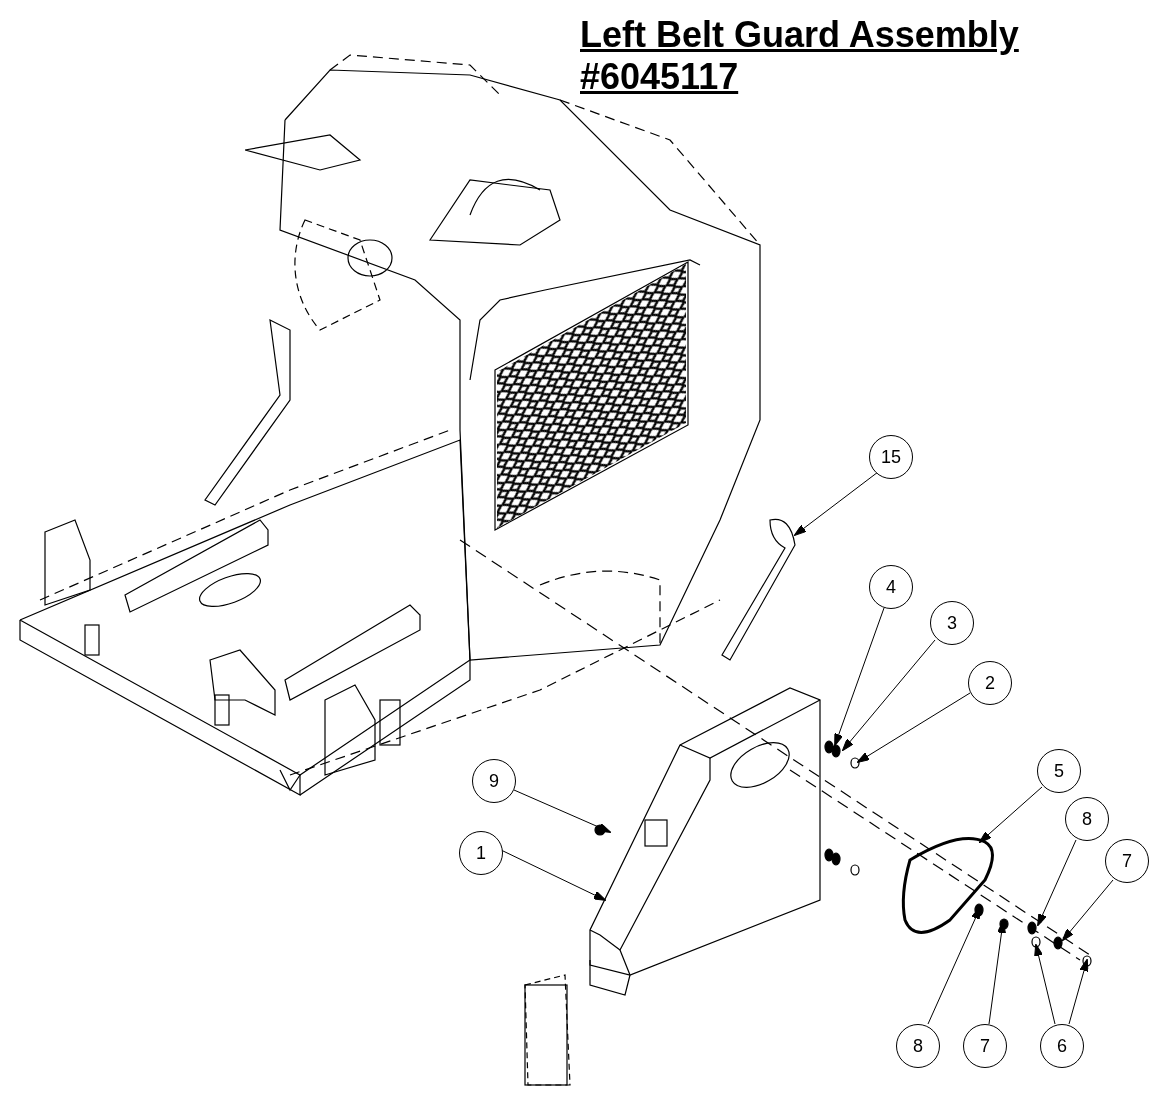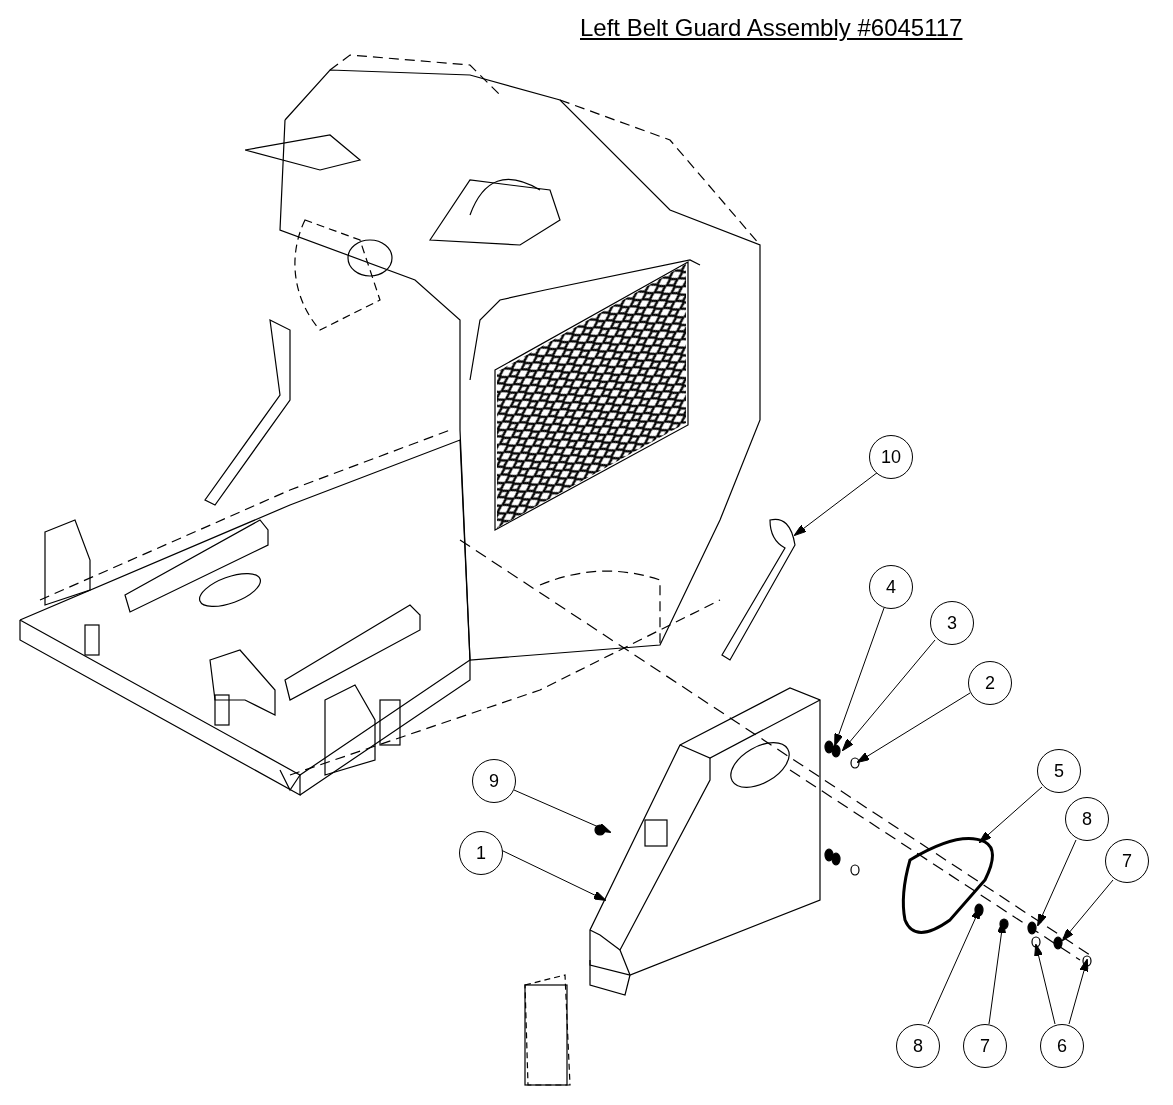--- a/index.html
+++ b/index.html
@@ -1,17 +1,17 @@
 <!DOCTYPE html>
 <html><head>
 <meta charset="utf-8">
 <style>
   html, body { margin:0; padding:0; background:#ffffff; }
   body { width:1173px; height:1105px; position:relative; overflow:hidden; font-family:"Liberation Sans", sans-serif; }
-  .title { position:absolute; left:580px; top:14px; font-size:24px; font-weight:normal; text-decoration:underline; color:#000; letter-spacing:0px; }
+  .title { position:absolute; left:580px; top:14px; font-size:36px; font-weight:bold; text-decoration:underline; color:#000; letter-spacing:0px; }
   svg.drawing { position:absolute; left:0; top:0; }
   .callout { position:absolute; width:44px; height:44px; border:1.3px solid #000; border-radius:50%; background:#fff; display:flex; align-items:center; justify-content:center; font-size:18px; color:#000; box-sizing:border-box; }
 </style>
 </head>
 <body>
 
 <div class="title">Left Belt Guard Assembly #6045117</div>
 
 <svg class="drawing" width="1173" height="1105" viewBox="0 0 1173 1105" fill="none" stroke="#000" stroke-width="1.2">
 
@@ -149,15 +149,15 @@
   <div class="callout" style="left:1065px;top:797px;">
       <span>8</span>
     </div>
   <div class="callout" style="left:896px;top:1024px;">
       <span>8</span>
     </div>
   <div class="callout" style="left:472px;top:759px;">
       <span>9</span>
     </div>
   <div class="callout" style="left:869px;top:435px;">
-      <span>10</span>
+      <span>15</span>
     </div>
 </div>
 
 </body></html>

